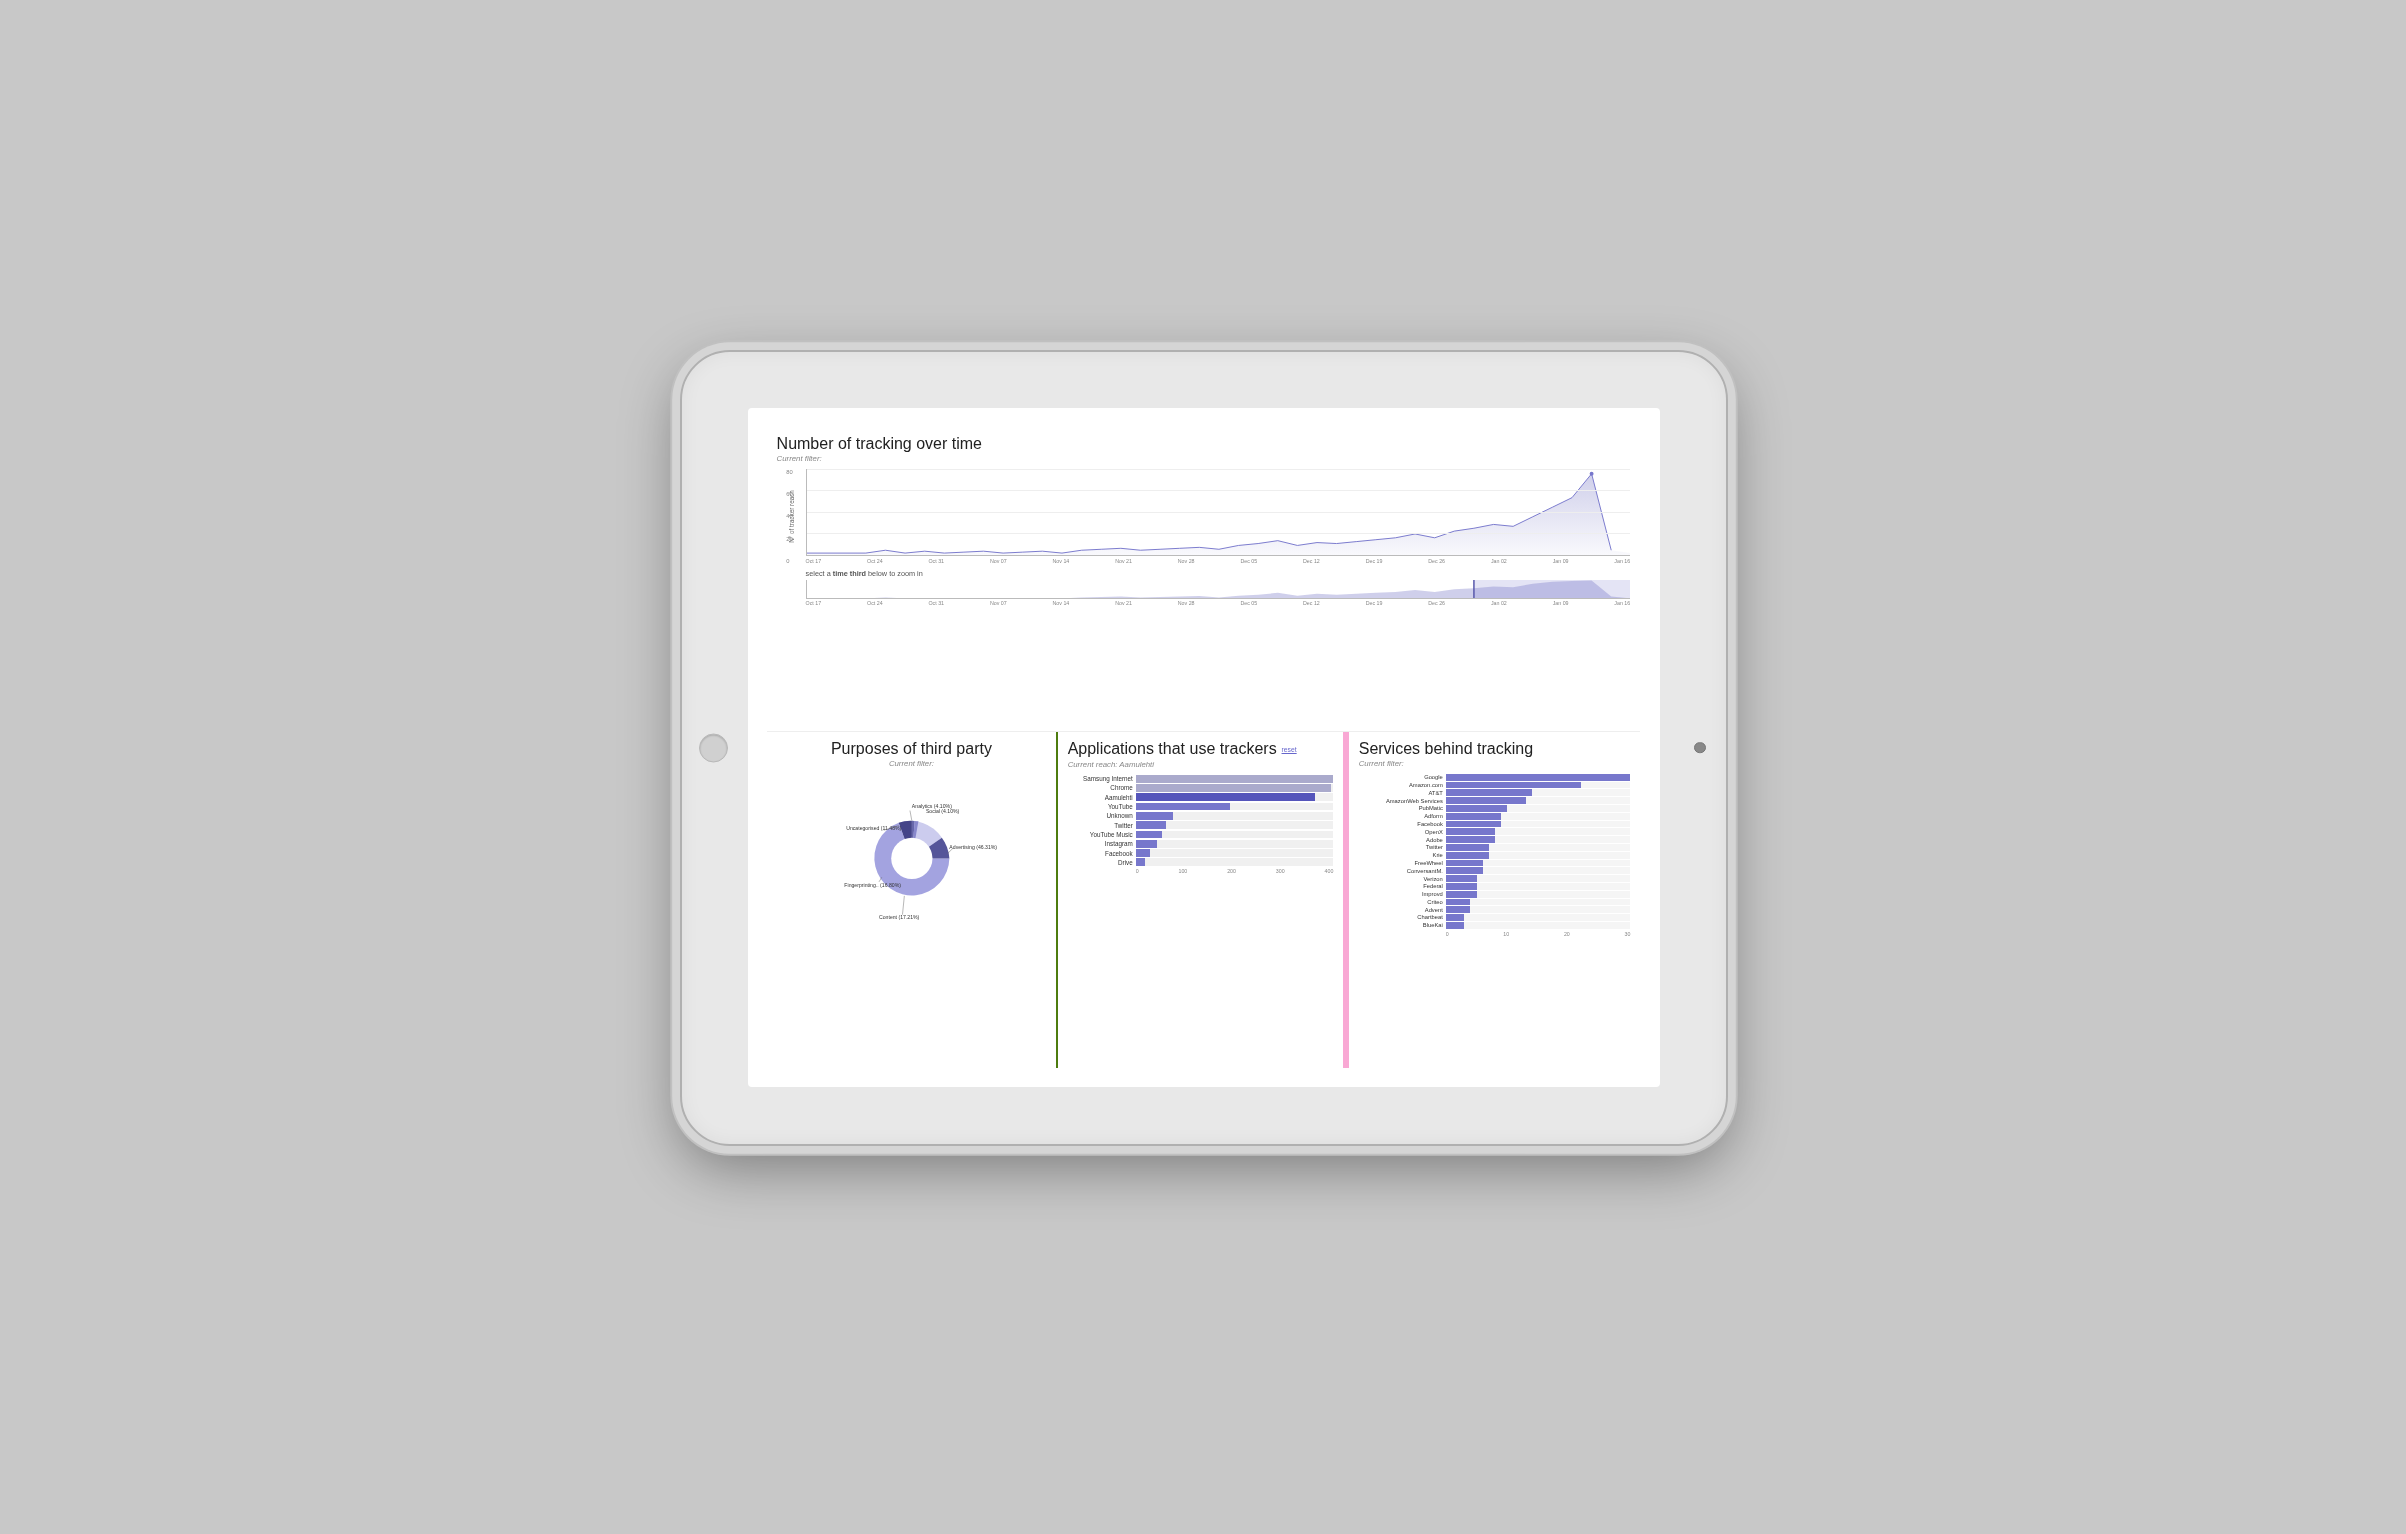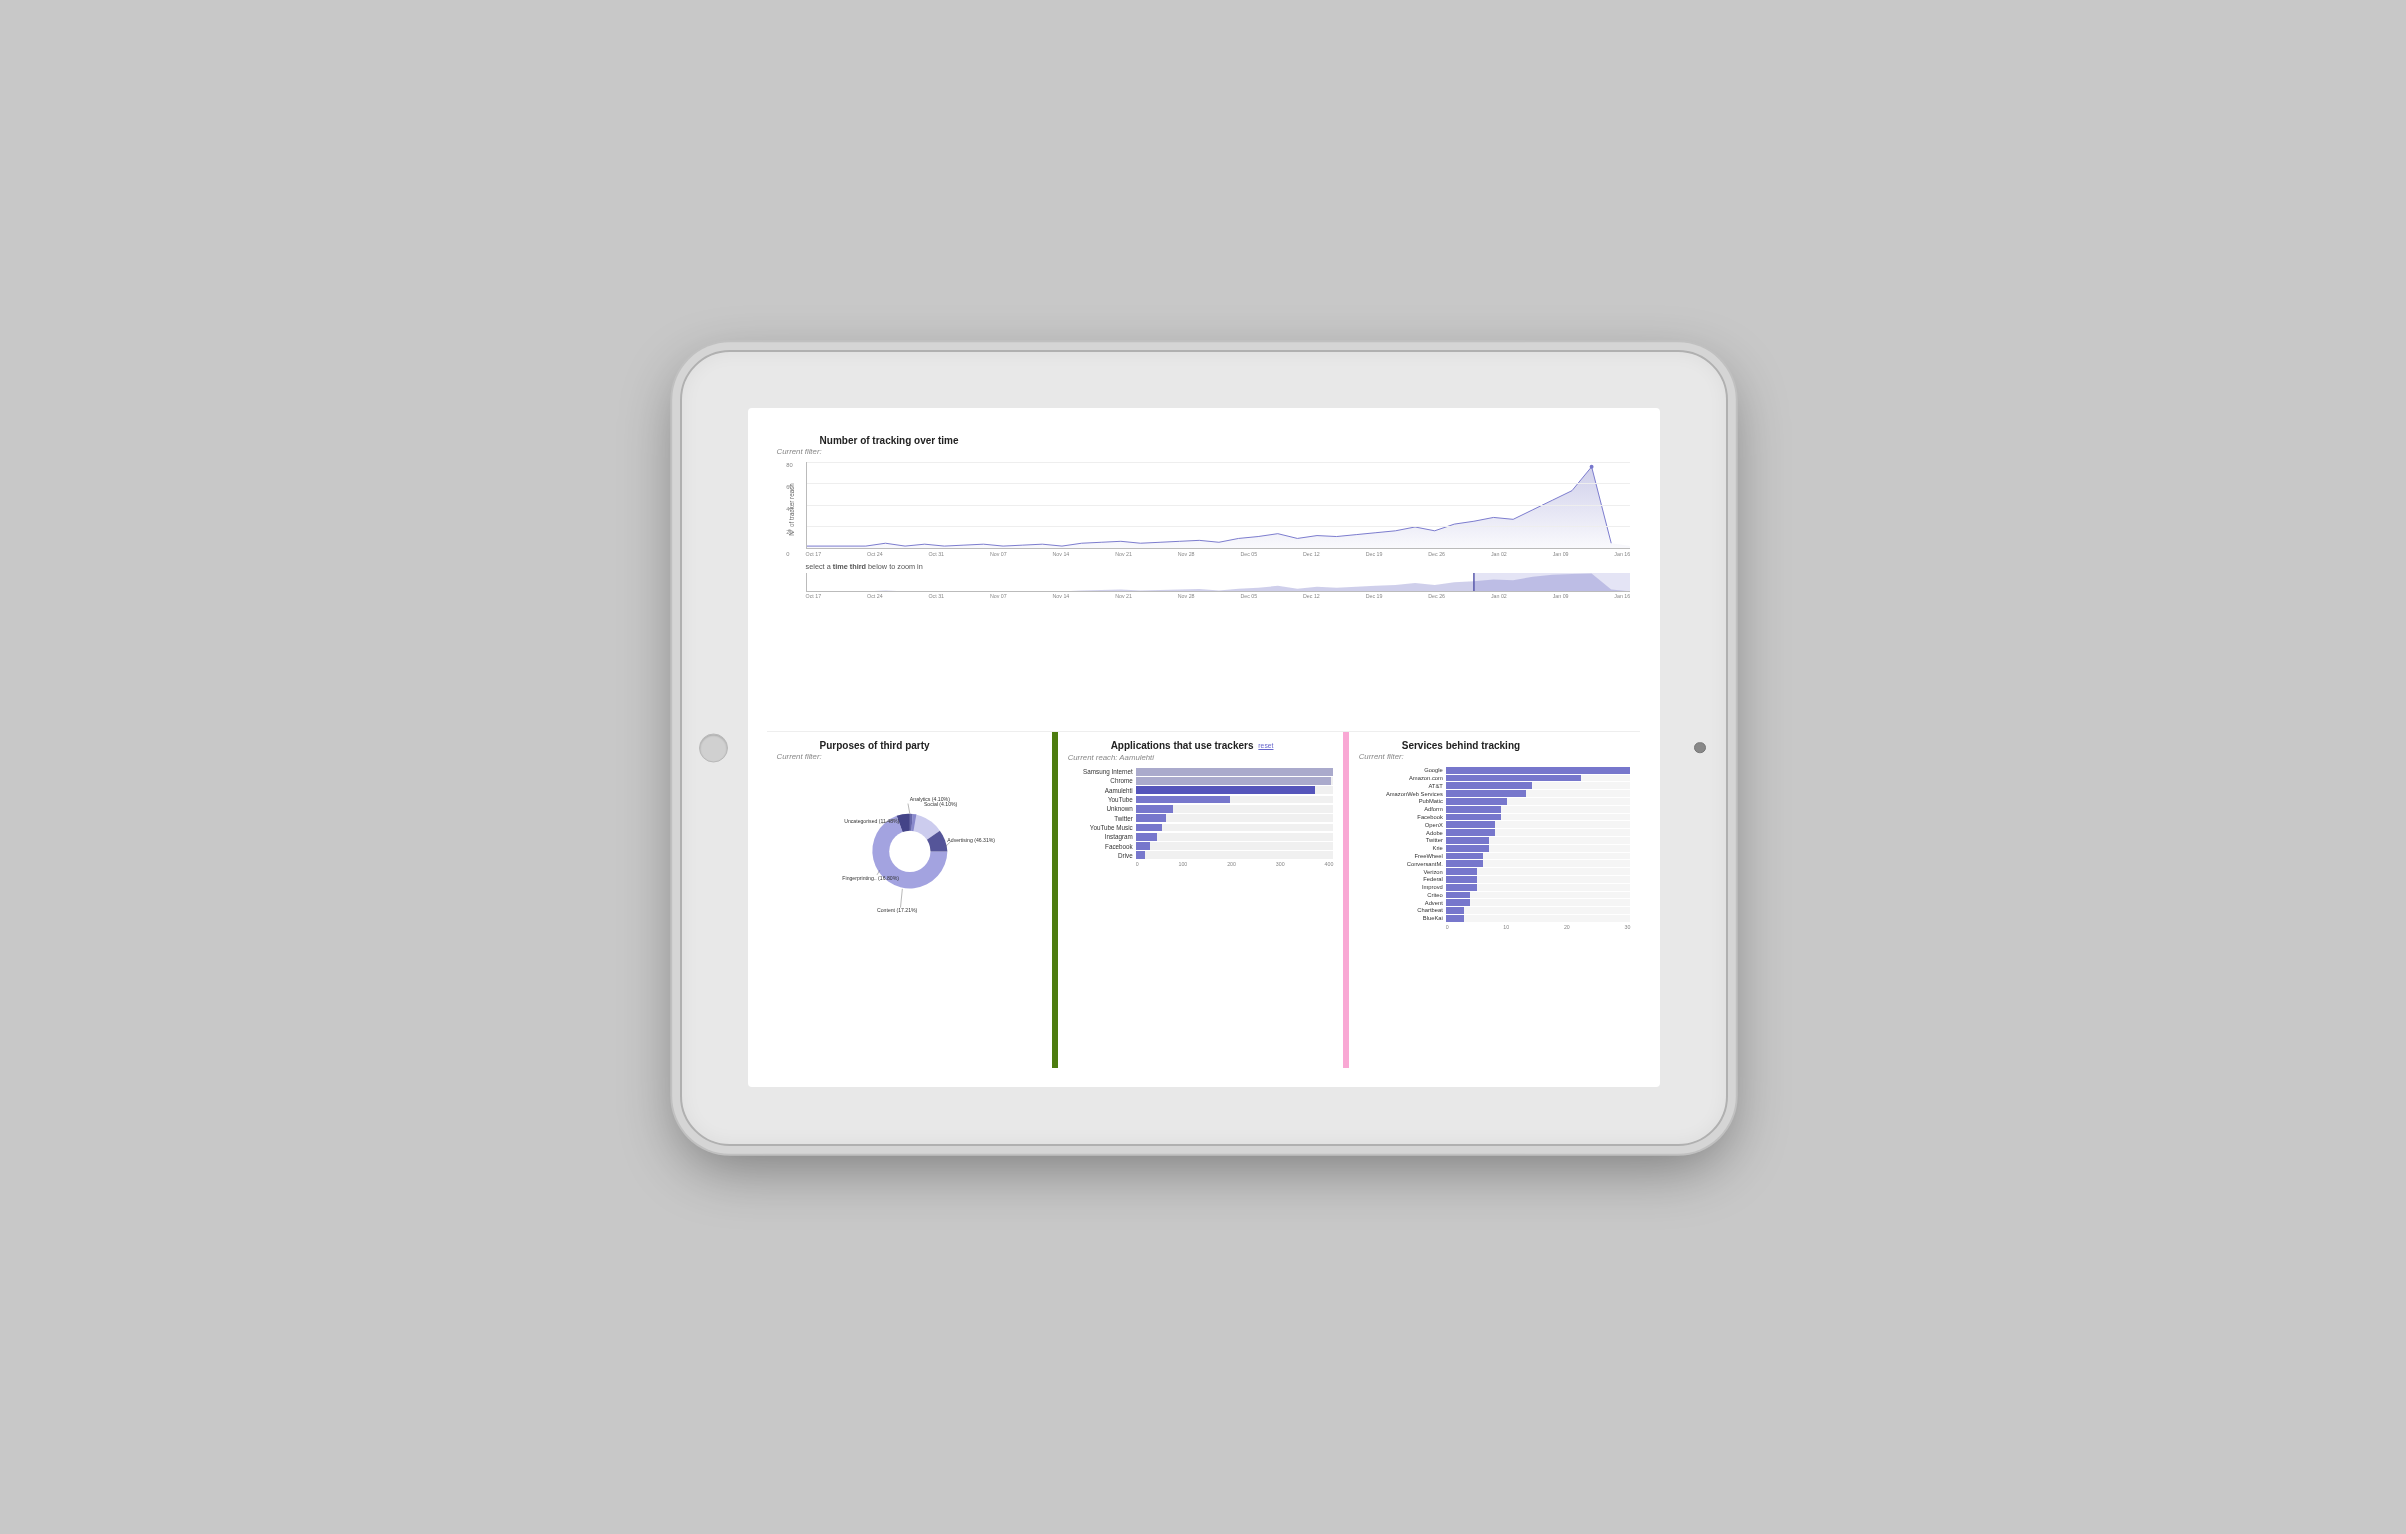--- a/index.html
+++ b/index.html
@@ -80,25 +80,24 @@
       top: 50%;
       transform: translateY(-50%);
       width: 9.7px;
       height: 9.7px;
       border-radius: 50%;
       background: #888;
       border: 1px solid #777;
     }
 
     .section-title {
-      font-size: 10px;
-      font-weight: bold;
+      font-size: 16px;
+      font-weight: normal;
       color: #222;
       margin-bottom: 1px;
-      margin-left: 43px;
     }
     .section-subtitle {
       font-size: 7.8px;
       color: #888;
       font-style: italic;
       margin-bottom: 5.8px;
     }
     .reset-btn {
       font-size: 6.8px;
       color: #6666cc;
@@ -263,21 +262,21 @@
               <span style="font-size:5.3px;color:#888;">Jan 09</span>
               <span style="font-size:5.3px;color:#888;">Jan 16</span>
             </div>
           </div>
         </div>
       </div>
     </div>
 
     <div style="grid-column:1/3; display:grid; grid-template-columns:1fr 1fr 1fr;">
 
-      <div style="padding:7.8px 9.7px; border-right:6px solid #4d7c0f;">
+      <div style="padding:7.8px 9.7px; border-right:2px solid #4d7c0f;text-align:center;">
         <div class="section-title">Purposes of third party</div>
         <div class="section-subtitle">Current filter:</div>
 
         <div style="position:relative; width:100%; height:150px;">
           
           <svg viewBox="0 0 200 160" width="100%" height="100%">
 
             <path d="M100,90 L140,90 A40,40 0 1,1 86,52 Z" fill="#9999dd" opacity="0.9"></path>
 
             <path d="M100,90 L86,52 A40,40 0 0,1 132,68 Z" fill="#ccccee"></path>

